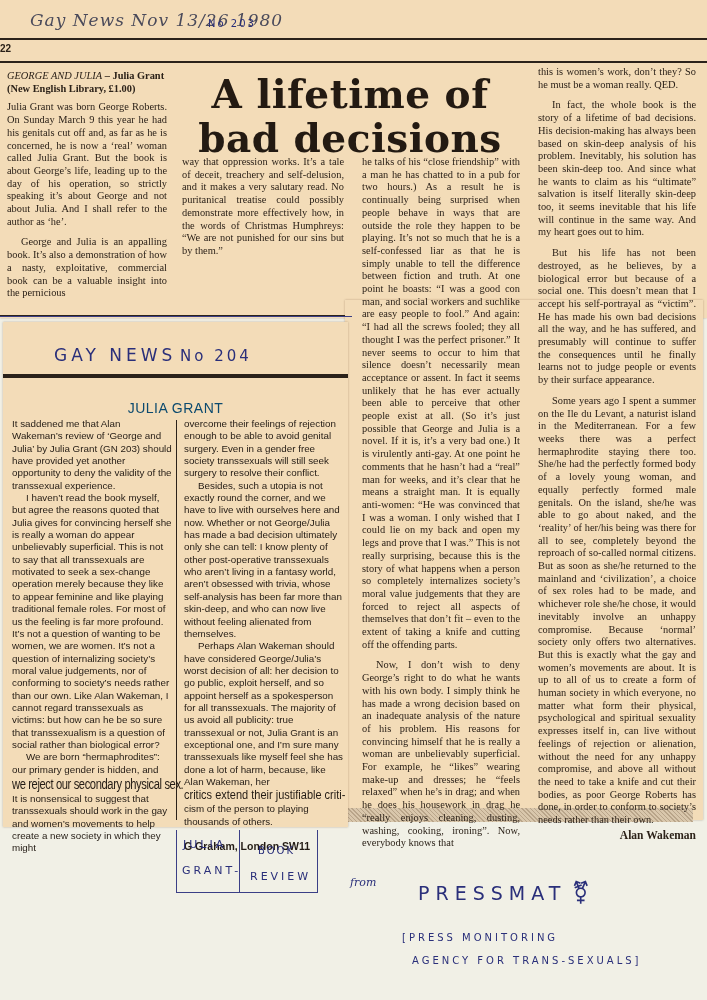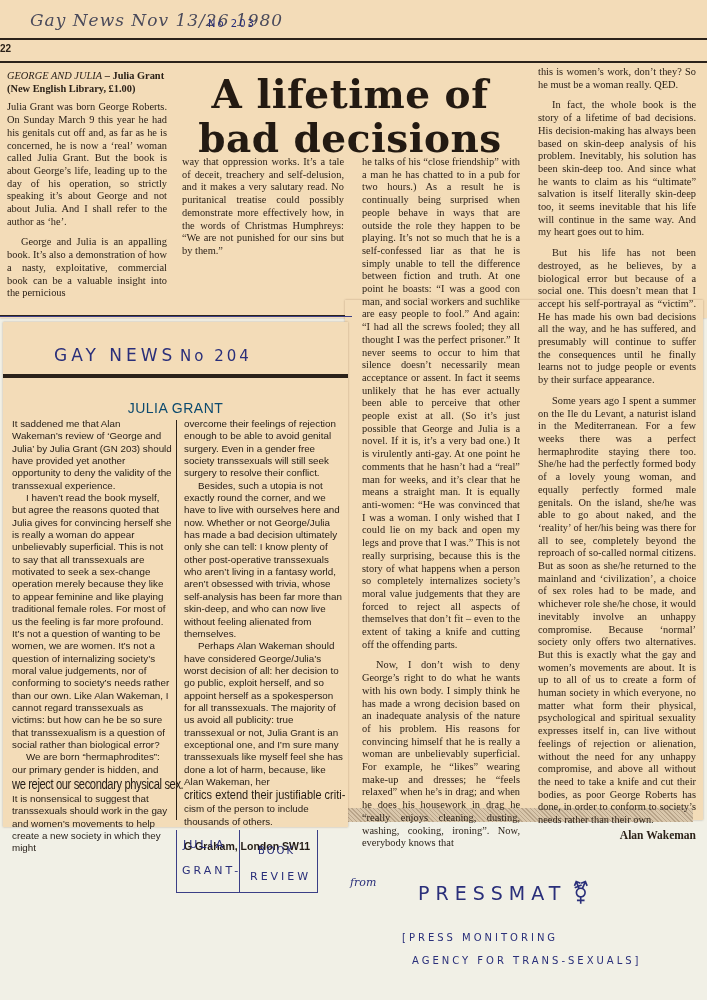--- a/index.html
+++ b/index.html
@@ -122,21 +122,21 @@
   <p class="ind">We are born “hermaphrodites”: our primary gender is hidden, and</p>
   <p style="font-family:'Liberation Sans',sans-serif;font-size:14px;line-height:17px;transform:scaleX(0.8);transform-origin:left;white-space:nowrap;letter-spacing:-0.5px;">we reject our secondary physical sex.</p>
   <p>It is nonsensical to suggest that transsexuals should work in the gay and women’s movements to help create a new society in which they might</p>
 </div>
 
 <div class="sans-col" style="left:184px;top:418px;width:161px;">
   <p>overcome their feelings of rejection enough to be able to avoid genital surgery. Even in a gender free society transsexuals will still seek surgery to resolve their conflict.</p>
   <p class="ind">Besides, such a utopia is not exactly round the corner, and we have to live with ourselves here and now. Whether or not George/Julia has made a bad decision ultimately only she can tell: I know plenty of other post-operative transsexuals who aren’t living in a fantasy world, aren’t obsessed with trivia, whose self-analysis has been far more than skin-deep, and who can now live without feeling alienated from themselves.</p>
   <p class="ind">Perhaps Alan Wakeman should have considered George/Julia’s worst decision of all: her decision to go public, exploit herself, and so appoint herself as a spokesperson for all transsexuals. The majority of us avoid all publicity: true transsexual or not, Julia Grant is an exceptional one, and I’m sure many transsexuals like myself feel she has done a lot of harm, because, like Alan Wakeman, her</p>
   <p style="font-size:12.5px;line-height:15px;transform:scaleX(0.88);transform-origin:left;white-space:nowrap;">critics extend their justifiable criti-</p>
-  <p>cism of the person to include thousands of others.</p>
+  <p>cism of the person to playing thousands of others.</p>
   <p style="margin-top:12px;font-weight:bold;font-size:10.5px;">G Graham, London SW11</p>
 </div>
 
 <div class="box" style="left:176px;top:830px;width:62px;height:62px;border-top:none;"></div>
 <div class="box" style="left:240px;top:830px;width:77px;height:62px;border-top:none;border-left:none;"></div>
 
 <div class="hand" style="left:183px;top:838px;font-size:11px;letter-spacing:3px;">JULIA</div>
 <div class="hand" style="left:182px;top:864px;font-size:11px;letter-spacing:3px;">GRANT-</div>
 <div class="hand" style="left:258px;top:845px;font-size:10px;letter-spacing:2px;">BOOK</div>
 <div class="hand" style="left:250px;top:870px;font-size:11px;letter-spacing:3px;">REVIEW</div>

